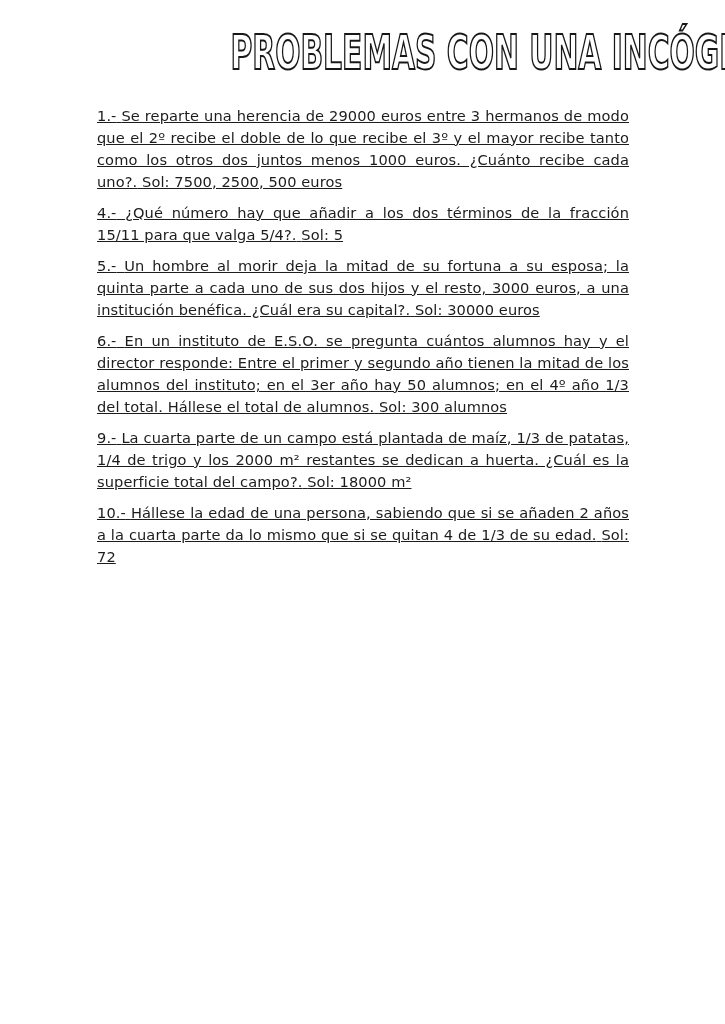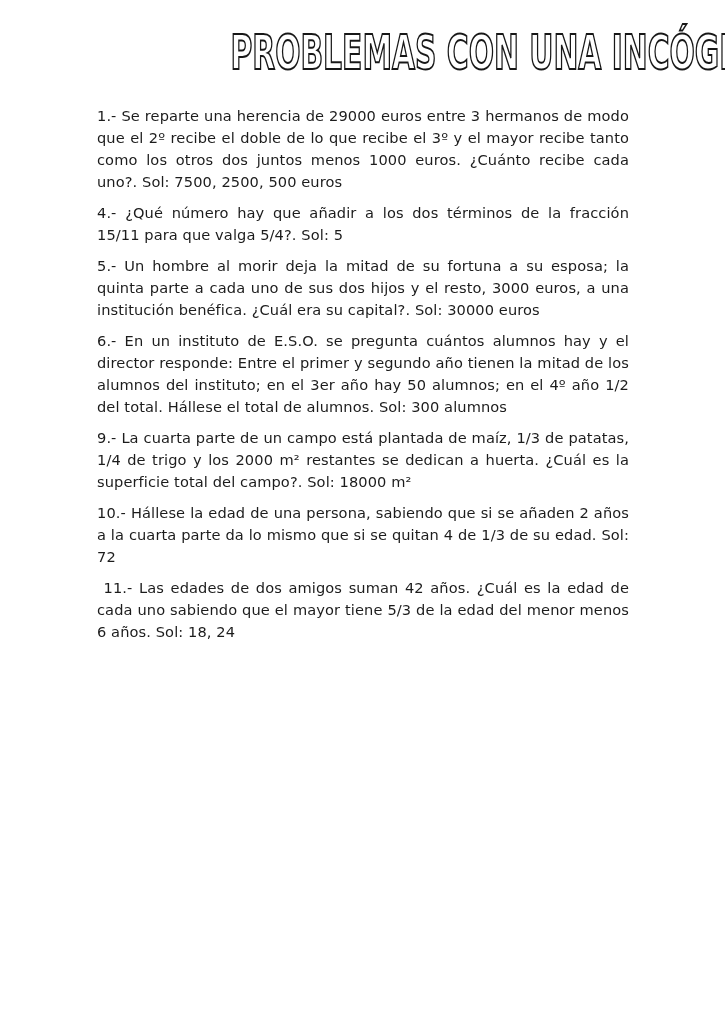--- a/index.html
+++ b/index.html
@@ -38,20 +38,21 @@
   }
   @supports not (-webkit-text-stroke: 1px black) {
     h1.doc-title { color: #171717; }
   }
   .problems p.problem {
     margin: 0 0 9px 0;
     font-size: 14.6px;
     line-height: 22px;
     text-align: justify;
     letter-spacing: 0.1px;
+    text-decoration: underline;
   }
   .problems p.problem span {
     
   }
 </style>
 </head>
 <body>
 
 <div class="page">
 
@@ -76,39 +77,34 @@
     </p>
 
     <p class="problem">
       <span>5.-</span>
       <span>Un hombre al morir deja la mitad de su fortuna a su esposa; la quinta parte a cada uno de sus dos hijos y el resto, 3000 euros, a una institución benéfica. ¿Cuál era su capital?.</span>
       <span>Sol: 30000 euros</span>
     </p>
 
     <p class="problem">
       <span>6.-</span>
-      <span>En un instituto de E.S.O. se pregunta cuántos alumnos hay y el director responde: Entre el primer y segundo año tienen la mitad de los alumnos del instituto; en el 3er año hay 50 alumnos; en el 4º año 1/2 del total. Hállese el total de alumnos.</span>
+      <span>En un instituto de E.S.O. se pregunta cuántos alumnos hay y el director responde: Entre el primer y segundo año tienen la mitad de los alumnos del instituto; en el 3er año hay 50 alumnos; en el 4º año 1/3 del total. Hállese el total de alumnos.</span>
       <span>Sol: 300 alumnos</span>
     </p>
 
 
 
     <p class="problem">
       <span>9.-</span>
       <span>La cuarta parte de un campo está plantada de maíz, 1/3 de patatas, 1/4 de trigo y los 2000 m² restantes se dedican a huerta. ¿Cuál es la superficie total del campo?.</span>
       <span>Sol: 18000 m²</span>
     </p>
 
     <p class="problem">
       <span>10.-</span>
       <span>Hállese la edad de una persona, sabiendo que si se añaden 2 años a la cuarta parte da lo mismo que si se quitan 4 de 1/3 de su edad.</span>
       <span>Sol: 72</span>
     </p>
 
-    <p class="problem">
-      <span>&nbsp;11.-</span>
-      <span>Las edades de dos amigos suman 42 años. ¿Cuál es la edad de cada uno sabiendo que el mayor tiene 5/3 de la edad del menor menos 6 años.</span>
-      <span>Sol: 18, 24</span>
-    </p>
 
 
   </div>
 </div>
 
 </body></html>

